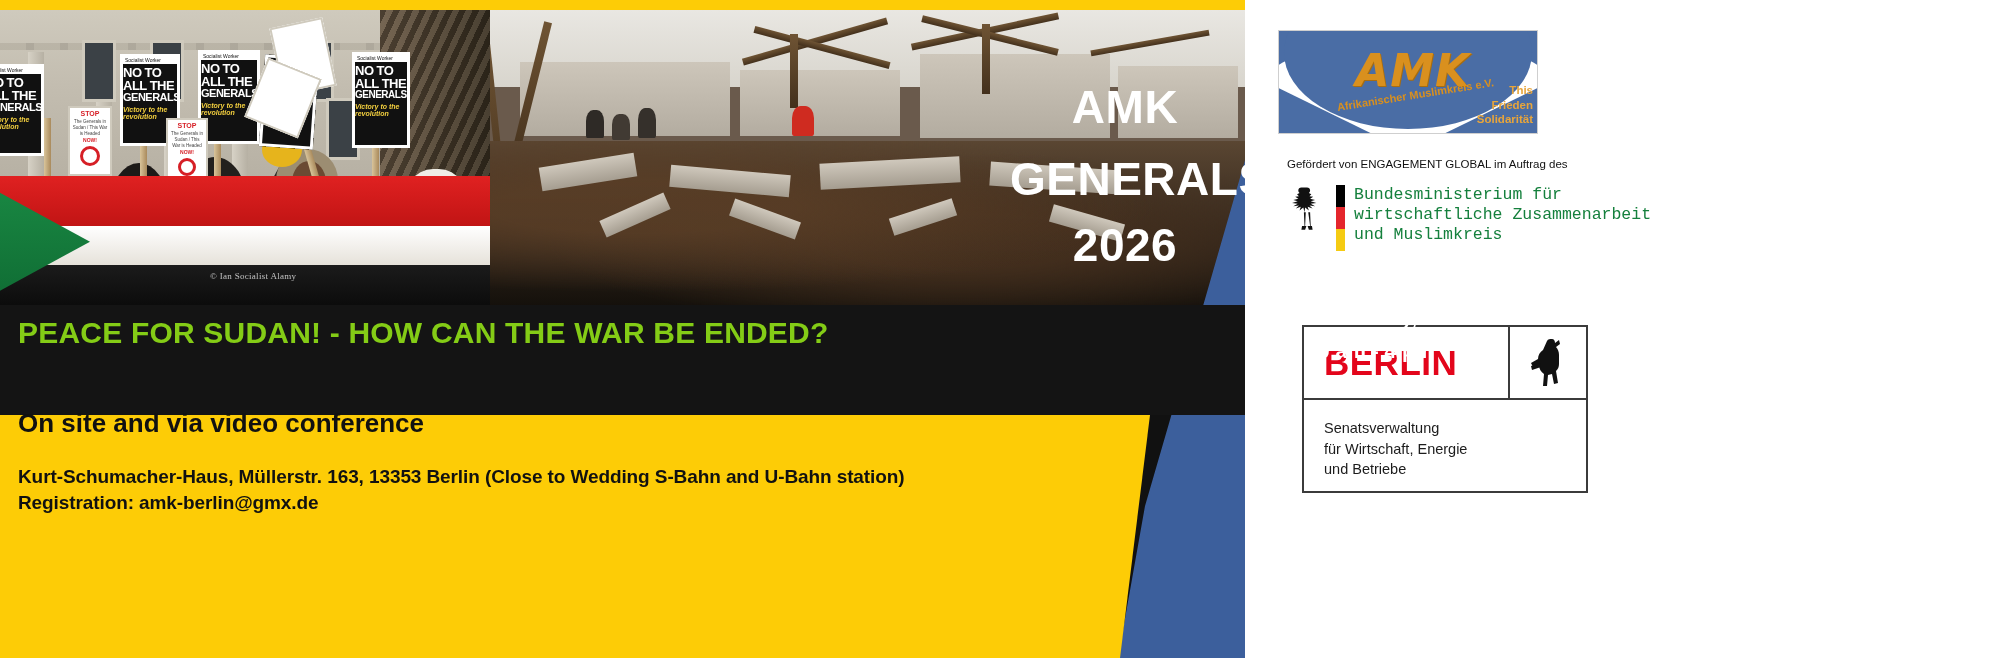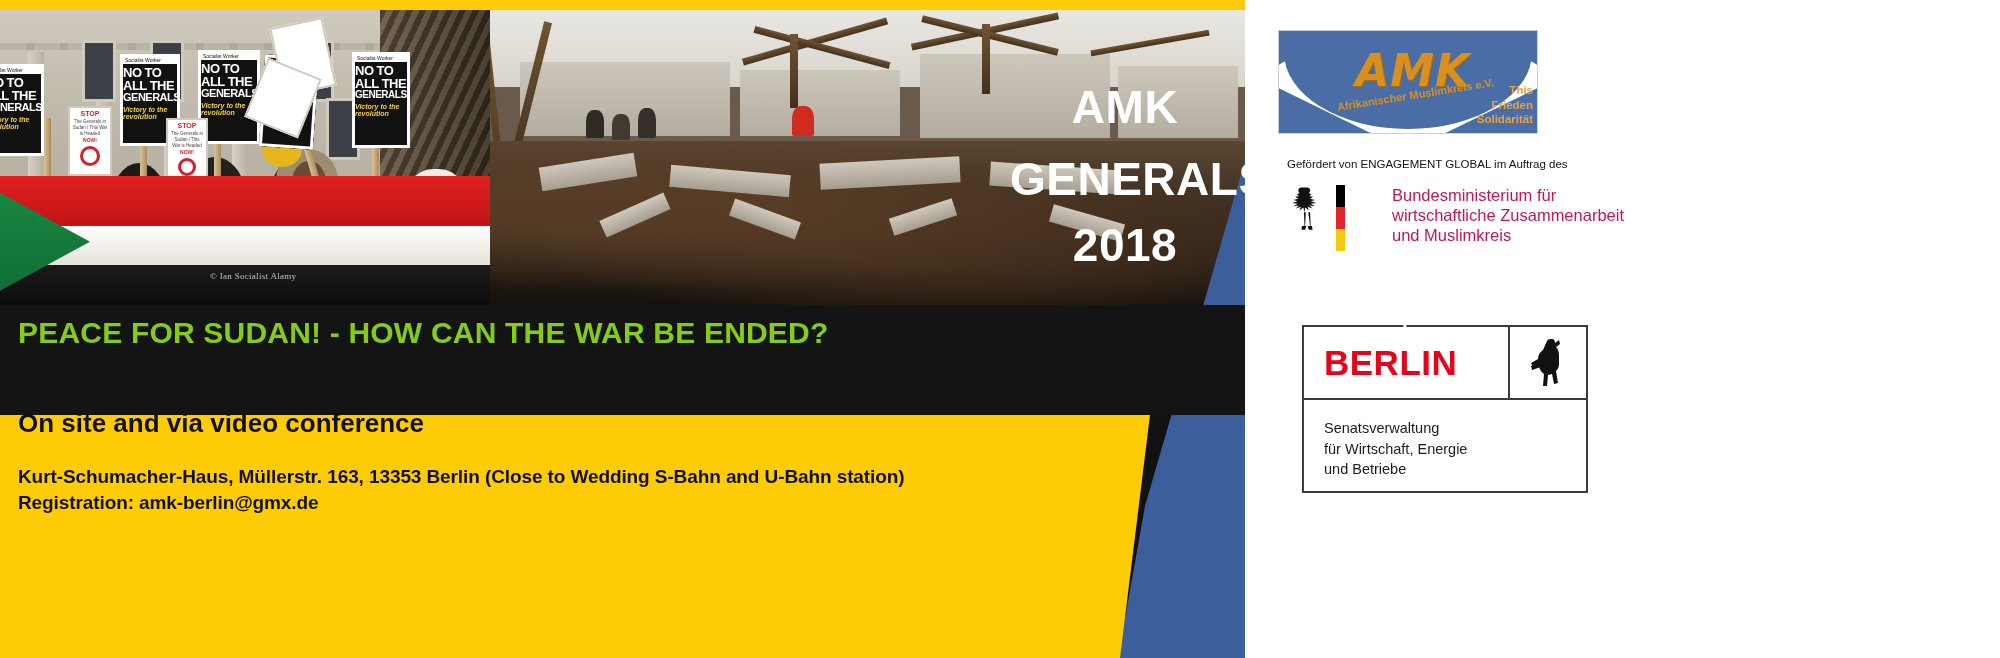--- a/index.html
+++ b/index.html
@@ -125,22 +125,22 @@
 
   .bmz-note { position:absolute; left:42px; top:158px; font-size:11.5px; color:#111;
      font-family:"Liberation Sans", sans-serif; }
   .bmz { position:absolute; left:42px; top:185px; display:flex; align-items:flex-start; gap:9px; }
   .eagle { width:40px; height:46px; }
   .bmz-bars { width:9px; height:66px; display:flex; flex-direction:column; }
   .bmz-bars i { display:block; width:100%; flex:1; }
   .bmz-bars i:nth-child(1){ background:#000; }
   .bmz-bars i:nth-child(2){ background:#e4262c; }
   .bmz-bars i:nth-child(3){ background:#f5cb12; }
-  .bmz-text { font-size:16.5px; line-height:1.22; color:#be185d;
-     font-family:Liberation Sans, sans-serif;margin-left:38px; }
+  .bmz-text { font-size:16.5px; line-height:1.22; color:#15803d;
+     font-family:Liberation Mono, monospace; }
 
   .berlin { position:absolute; left:57px; top:325px; width:286px; height:168px;
      border:2px solid #3b3b3b; background:#fff; }
   .berlin-top { position:absolute; left:0; top:0; width:100%; height:73px;
      border-bottom:2px solid #3b3b3b; display:flex; }
   .berlin-word { flex:1; display:flex; align-items:center; padding-left:20px;
      color:#e3051b; font-size:35px; font-weight:bold; letter-spacing:.5px;
      font-family:"Liberation Sans", sans-serif; }
   .berlin-bear { width:78px; border-left:2px solid #3b3b3b;
      display:flex; align-items:center; justify-content:center; }
@@ -295,23 +295,24 @@
   <div class="headline">PEACE FOR SUDAN! - HOW CAN THE WAR BE ENDED?</div>
 
   <div class="yellowband"></div>
   <div class="venue-title">On site and via video conference</div>
   <div class="venue-line l1">Kurt-Schumacher-Haus, Müllerstr. 163, 13353 Berlin (Close to Wedding S-Bahn and U-Bahn station)</div>
   <div class="venue-line l2">Registration:  amk-berlin@gmx.de</div>
 </div>
 
 <div class="sym sym-amk">AMK</div>
 <div class="sym sym-name">GENERALS</div>
-<div class="sym sym-year">2018</div>
+<div class="sym sym-year">2026</div>
 
 <div class="dateblk">
+  <div>Saturday,</div>
   <div>10 am - 4 pm</div>
 </div>
 
 <div class="logocol">
 
   <div class="amk-logo">
     <div class="amk-swoosh"></div>
     <div class="amk-arc"></div>
     <div class="amk-word">AMK</div>
     <div class="amk-sub">Afrikanischer Muslimkreis e.V.</div>

